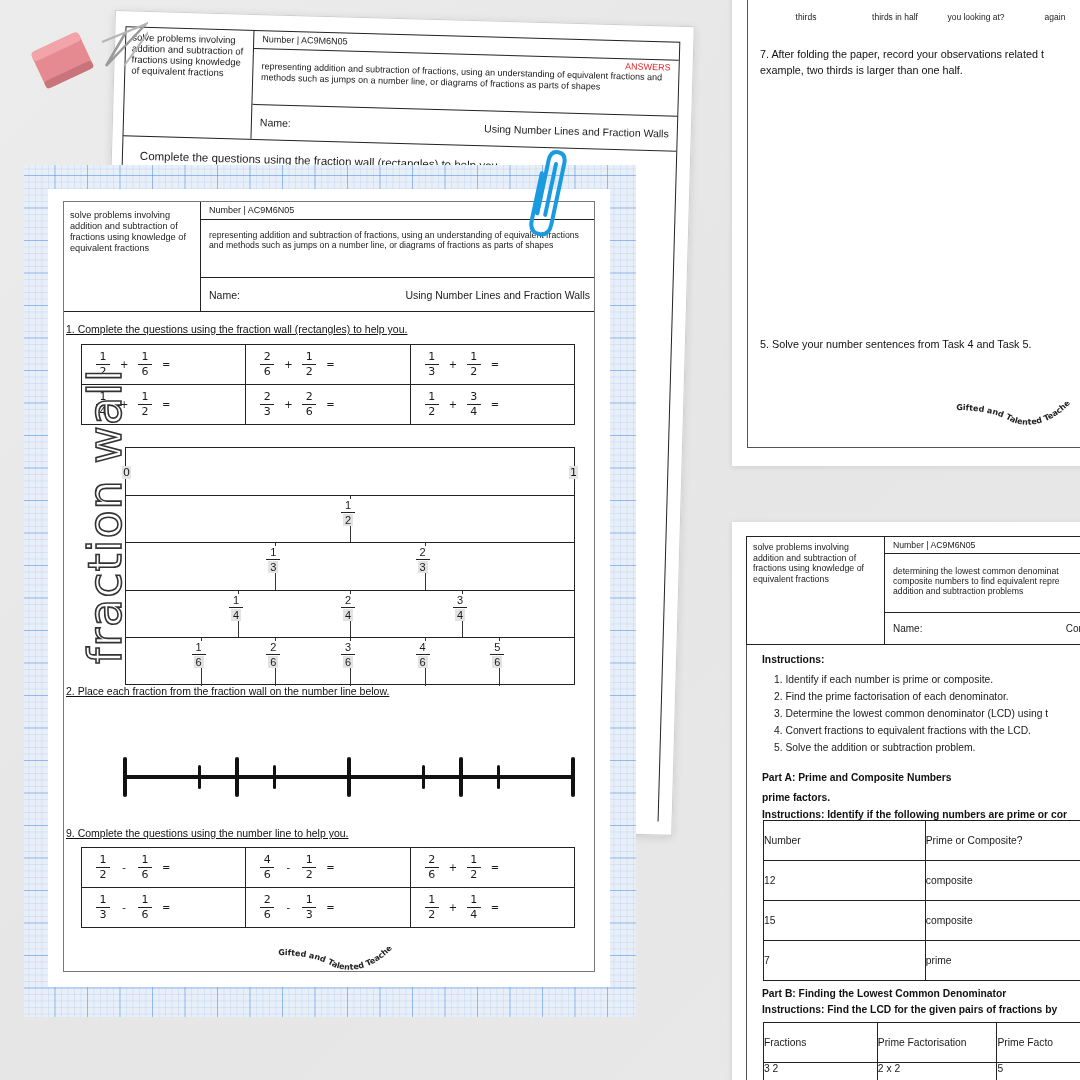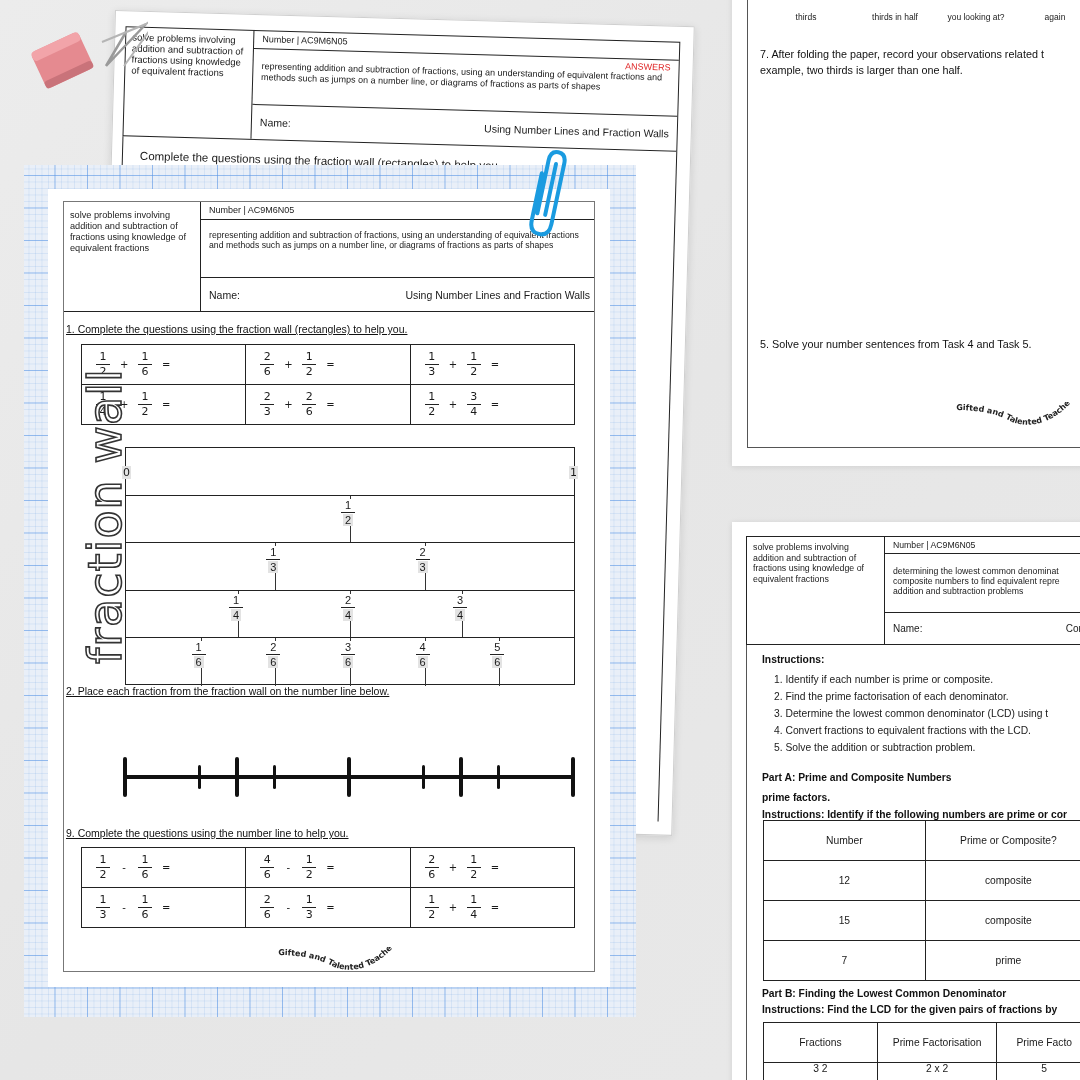--- a/index.html
+++ b/index.html
@@ -124,21 +124,21 @@
   .rb-frame { position: absolute; left: 14px; top: 14px; width: 360px; height: 570px; border-left: 1.5px solid #555; }
   .rb-head { position: absolute; left: 14px; top: 14px; width: 360px; height: 109px; border: 1.5px solid #222; border-right: none; display: grid; grid-template-columns: 138px 1fr; }
   .rb-head .lcol { border-right: 1.5px solid #222; padding: 5px 6px; font-size: 8.8px; line-height: 10.5px; }
   .rb-head .rcol { display: grid; grid-template-rows: 17px 59px 1fr; }
   .rb-head .rcol > div { border-bottom: 1.5px solid #222; padding: 3px 8px; font-size: 8.7px; line-height: 10px; white-space: nowrap; overflow: hidden; }
   .rb-head .rcol .desc { padding-top: 12px; }
   .rb-head .rcol > div:last-child { border-bottom: none; display: flex; align-items: center; justify-content: space-between; font-size: 10px; }
   .rb-text { position: absolute; left: 30px; font-size: 10.3px; color: #111; white-space: nowrap; font-weight: bold; }
   .rb-list { position: absolute; left: 42px; top: 149px; font-size: 10.3px; line-height: 17px; white-space: nowrap; list-style: none; }
   table.rbt { position: absolute; left: 31px; border-collapse: collapse; font-size: 10.3px; }
-  table.rbt td { border: 1.5px solid #222; text-align: center; }
+  table.rbt td { border: 1.5px solid #222; text-align: left; }
 
   
   .binder { left: 28px; top: 8px; width: 120px; height: 90px; }
   .paperclip { left: 528px; top: 145px; width: 40px; height: 95px; }
 </style>
 </head>
 <body>
 
 <div class="abs back-sheet">
   <div class="back-head">

